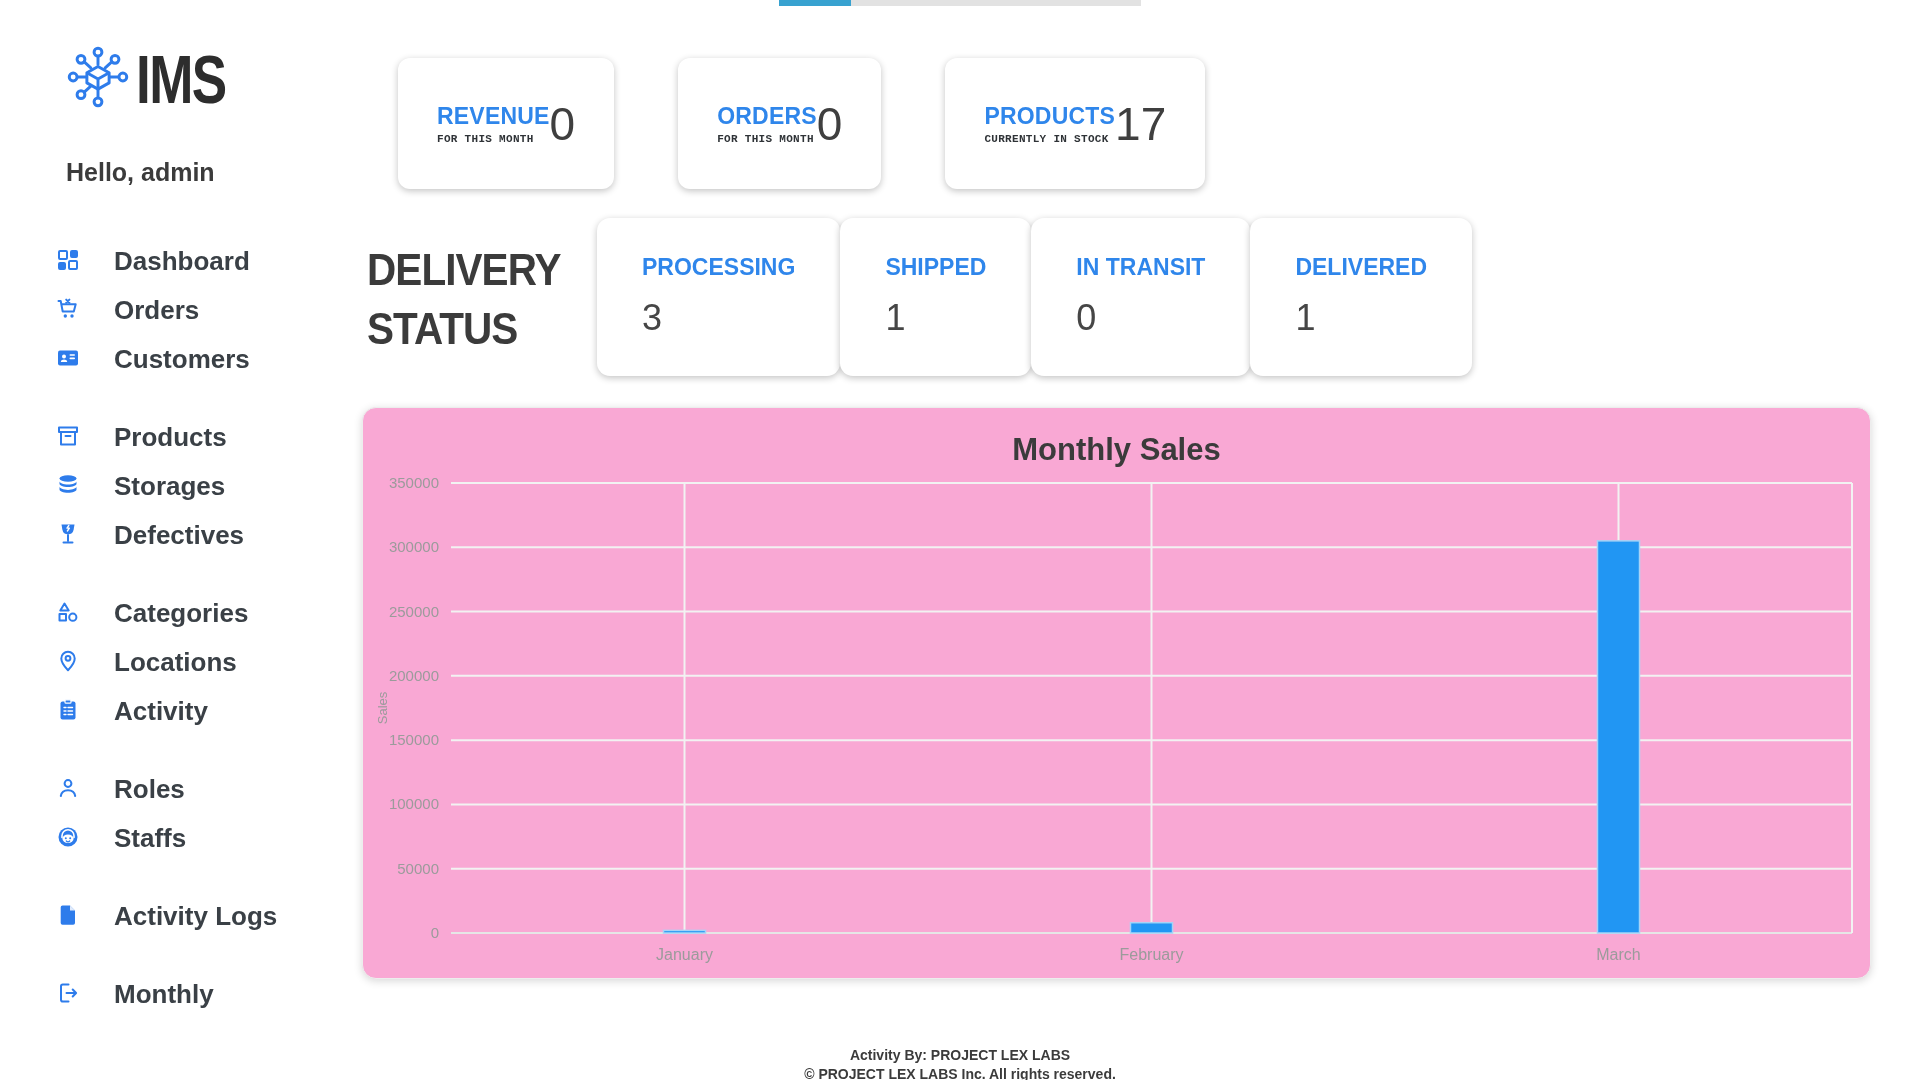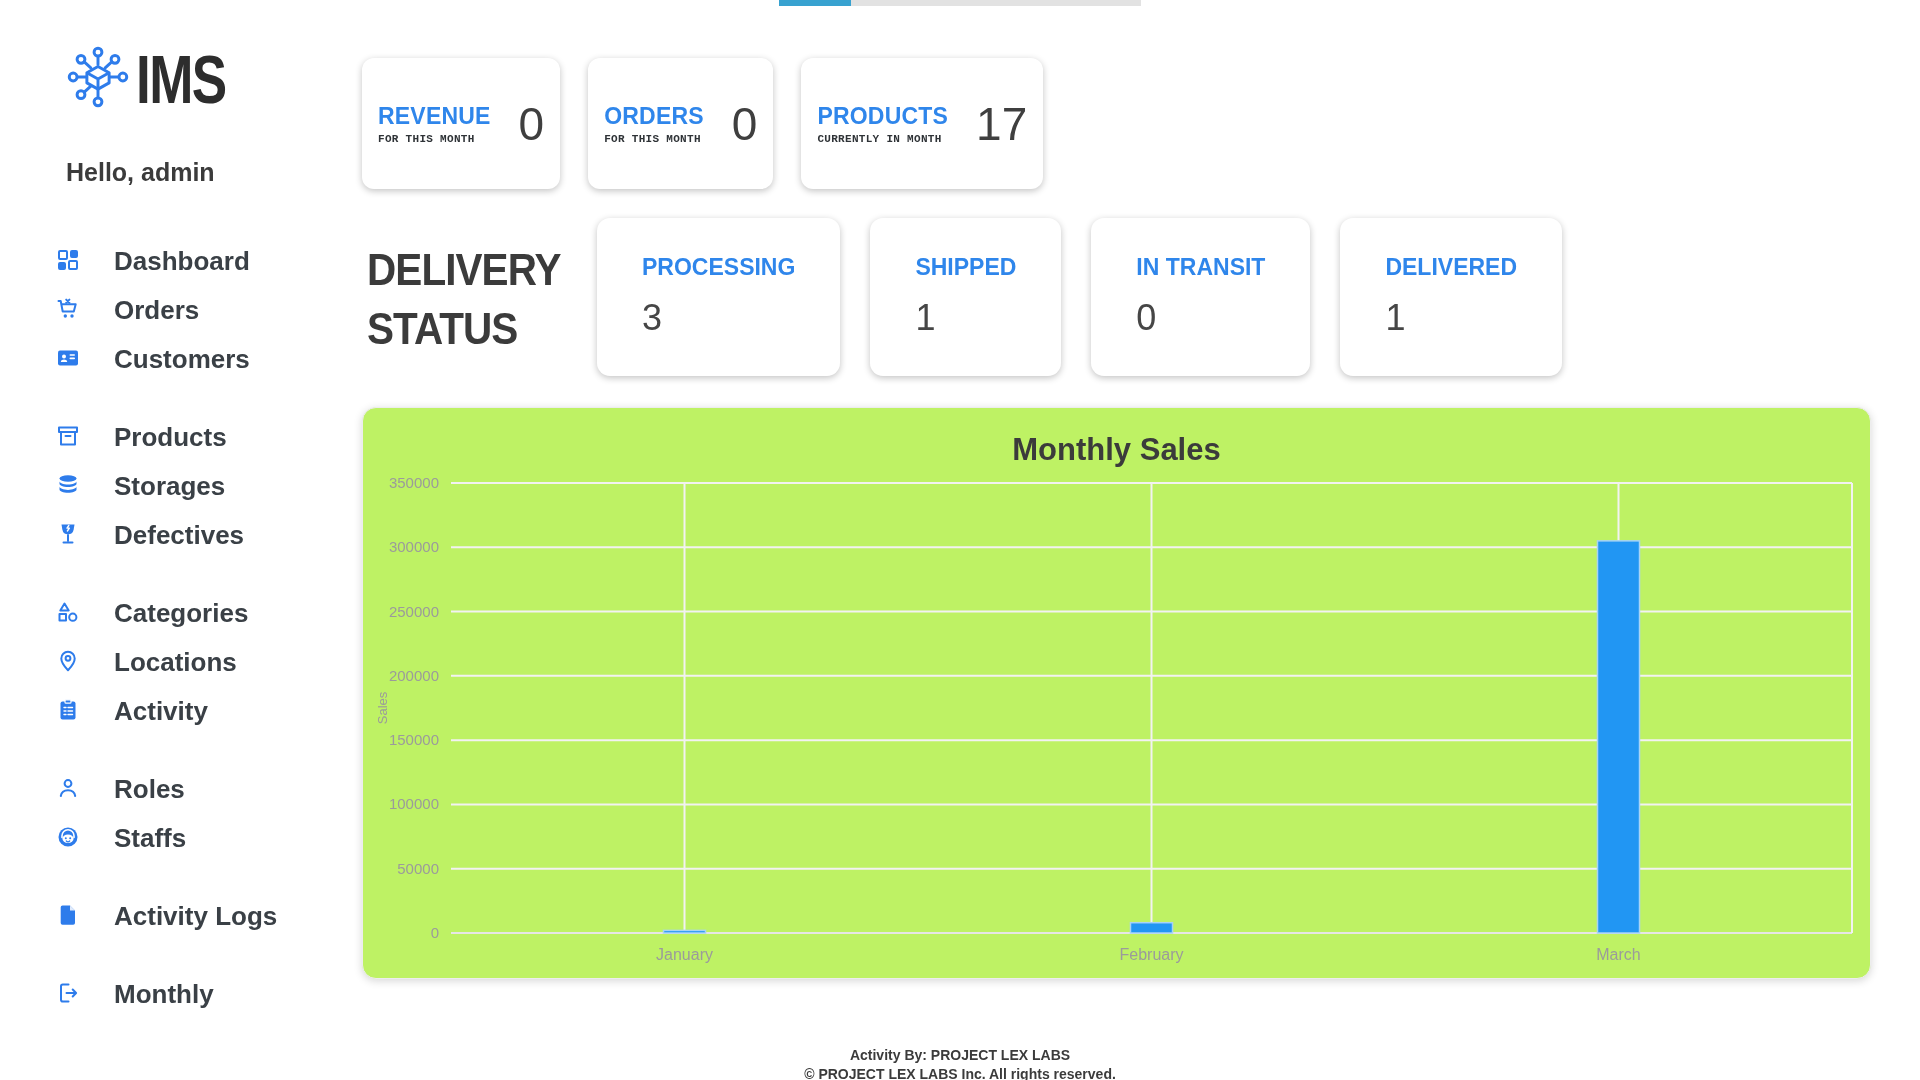--- a/index.html
+++ b/index.html
@@ -17,42 +17,42 @@
                transform:scaleX(.78); transform-origin:left center; }
   .greeting { position:absolute; left:66px; top:158px; font-size:25px; font-weight:800; color:#3b3b3b; }
   .nav { position:absolute; left:0; top:237px; width:322px; list-style:none; }
   .nav li { height:49px; display:flex; align-items:center; padding-left:56px; gap:34px; cursor:pointer; }
   .nav li.group-start { margin-top:29px; }
   .nav .label { font-size:26px; font-weight:700; color:#3a4046; }
   .nav svg { flex:0 0 auto; }
 
   
   .stat-row { position:absolute; left:362px; top:58px; display:flex; gap:28px; }
-  .stat-card { background:#fff; border-radius:12px; height:131px; padding:0 16px;
-               display:flex; align-items:center; gap:28px;
-               box-shadow:0 2px 7px rgba(0,0,0,.24); }
+  .stat-card { background:#fff; border-radius:12px; height:131px; padding:0 39px;
+               display:flex; align-items:center; 
+               box-shadow:0 2px 7px rgba(0,0,0,.24);margin-left:36px; }
   .stat-title { color:#2f86eb; font-size:23px; font-weight:800; letter-spacing:.2px; }
   .stat-sub { color:#2f3337; font-size:11px; font-weight:700; letter-spacing:.3px; margin-top:3px;font-family:Liberation Mono, monospace; }
   .stat-value { font-size:46px; font-weight:300; color:#3f3f3f; }
 
   
   .delivery-row { position:absolute; left:367px; top:218px; display:flex; }
   .delivery-heading { width:200px; margin-right:30px; margin-top:22px;
                       font-size:44px; font-weight:800; line-height:1.35; color:#3b3b3b;
                       letter-spacing:-1px; transform:scaleX(.92); transform-origin:left top; }
-  .delivery-cards { display:flex; gap:30px; align-items:flex-start; }
+  .delivery-cards { display:flex; align-items:flex-start; }
   .delivery-card { background:#fff; border-radius:13px; height:158px; padding:36px 45px 0;
                    text-align:center; box-shadow:0 2px 7px rgba(0,0,0,.24); }
   .delivery-inner { display:inline-block; text-align:left; }
   .delivery-title { color:#2f86eb; font-size:23px; font-weight:800; white-space:nowrap; }
   .delivery-value { margin-top:16px; font-size:36px; font-weight:400; color:#464646; }
 
   
   .chart-card { position:absolute; left:362px; top:407px; width:1509px; height:572px;
-                background:#bef264; border:1px solid #ededed; border-radius:14px;
+                background:#f9a8d4; border:1px solid #ededed; border-radius:14px;
                 box-shadow:0 2px 8px rgba(0,0,0,.16); }
   .chart-title { text-align:center; margin-top:24px; font-size:31px; font-weight:800; color:#3b3b3b; }
   #chart-svg { position:absolute; left:0; top:53px; font-family:"Liberation Sans", sans-serif; }
 
   
   .footer { position:absolute; left:0; top:1046px; width:1920px; text-align:center;
             font-size:14px; font-weight:700; color:#3b3b3b; line-height:1.35; }
 </style>
 </head>
 <body>
@@ -225,21 +225,21 @@
   <div class="stat-card">
     <div>
       <div class="stat-title">ORDERS</div>
       <div class="stat-sub">FOR THIS MONTH</div>
     </div>
     <div class="stat-value">0</div>
   </div>
   <div class="stat-card">
     <div>
       <div class="stat-title">PRODUCTS</div>
-      <div class="stat-sub">CURRENTLY IN MONTH</div>
+      <div class="stat-sub">CURRENTLY IN STOCK</div>
     </div>
     <div class="stat-value">17</div>
   </div>
 </div>
 
 <div class="delivery-row">
   <div class="delivery-heading">
     <div>DELIVERY</div>
     <div>STATUS</div>
   </div>

